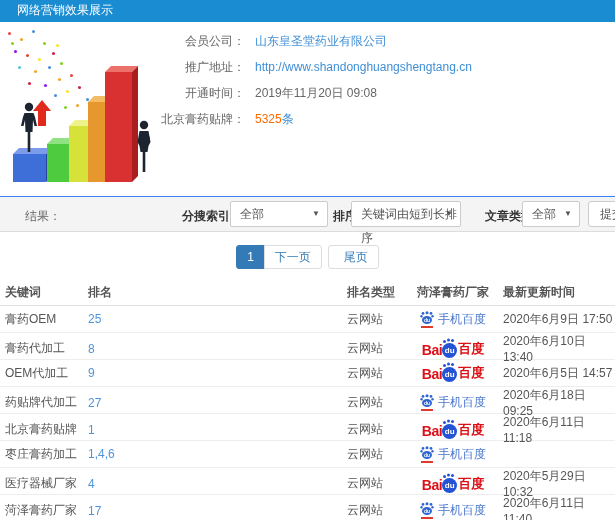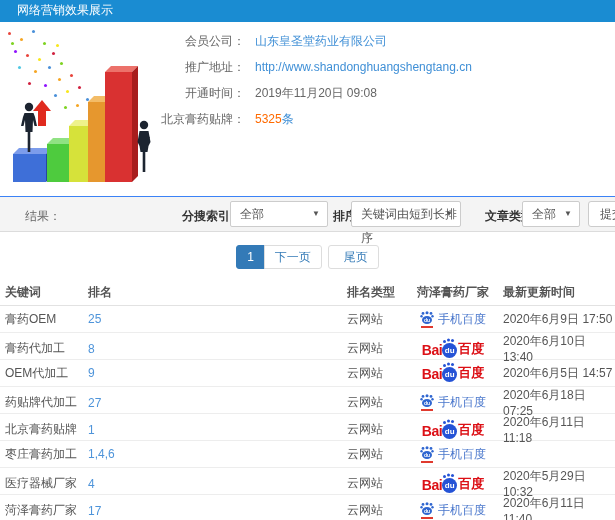--- a/index.html
+++ b/index.html
@@ -237,21 +237,21 @@
               <circle cx="7" cy="1.7" r="1.5"></circle>
               <circle cx="11" cy="2.4" r="1.4"></circle>
               <circle cx="1.5" cy="5.2" r="1.2"></circle>
               <circle cx="12.5" cy="5.2" r="1.2"></circle>
               <ellipse cx="7" cy="9" rx="5" ry="4"></ellipse>
               <text x="7" y="11" font-size="5" fill="#fff" text-anchor="middle" font-weight="bold">du</text>
             </svg></span>
         <span>手机百度</span>
       </span>
     </span>
-    <span class="c-time">2020年6月18日 07:25</span>
+    <span class="c-time">2020年6月18日 09:25</span>
   </div>
 
   <div class="trow">
     <span>北京膏药贴牌</span>
     <a class="c-rank" href="#">1</a>
     <span>云网站</span>
     <span class="c-eng">
       <span class="bbadge">
         <span class="bai">Bai</span>
         <span class="duc"><i>du</i></span>

